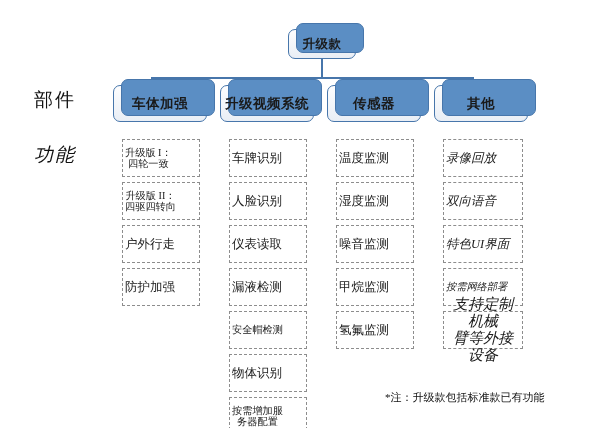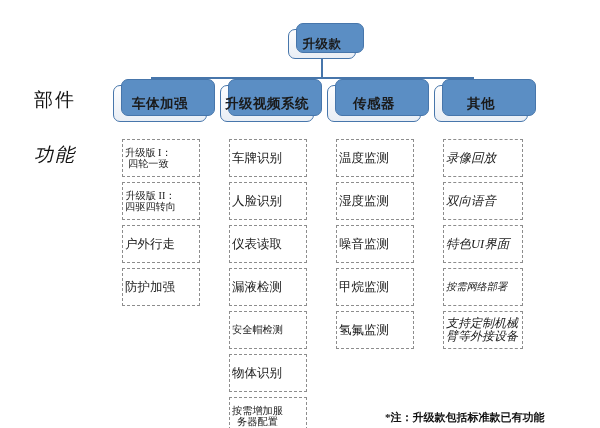--- a/index.html
+++ b/index.html
@@ -61,30 +61,29 @@
     color:#1b1b1b;
     display:flex;align-items:center;justify-content:flex-start;
     text-align:center;
     margin-bottom:5px;
     line-height:1.12;
     padding:0 2px;
   }
   .fbox span{display:block;}
   .fs-normal{font-size:12.5px;}
   .fs-small{font-size:10.2px;}
-  .fs-tiny{font-size:12px;}
+  .fs-tiny{font-size:15px;}
 
   
   #footnote{
     position:absolute;
     font-size:11px;
-    font-weight:bold;
+    font-weight:normal;
     color:#111;
     white-space:nowrap;
-    margin-top:20px;
   }
 </style>
 </head>
 <body>
 
 <div id="stage">
 
   <div class="bluebox" id="root-box" style="left:288px;top:29px;width:68px;height:30px;">
     <div class="shadow"></div>
     <span>升级款</span>

